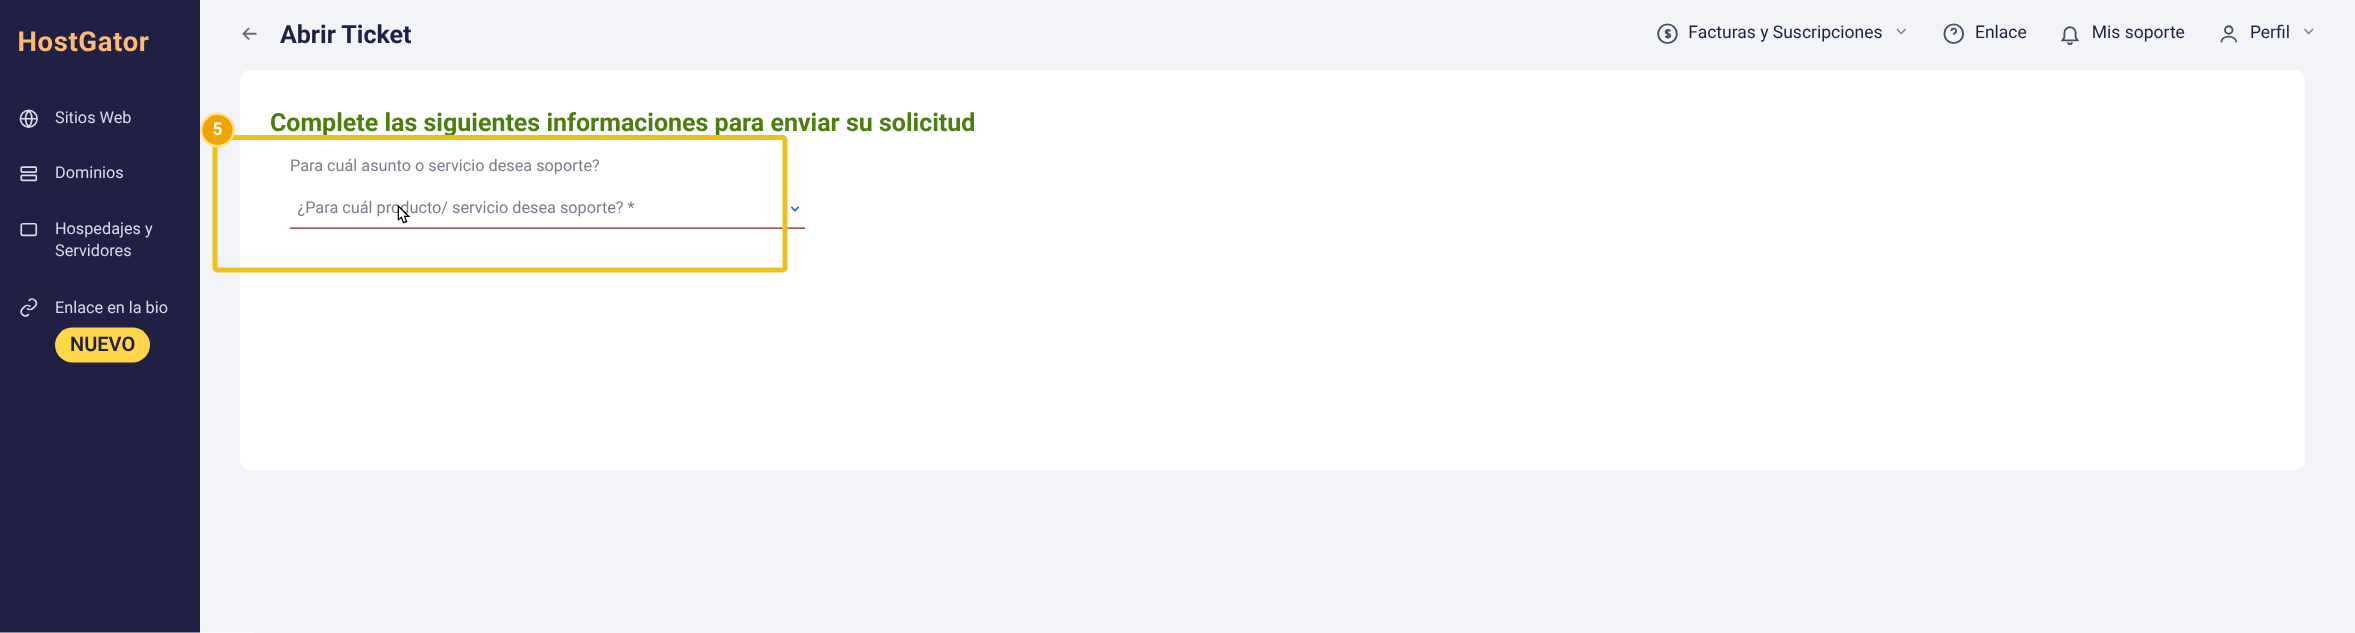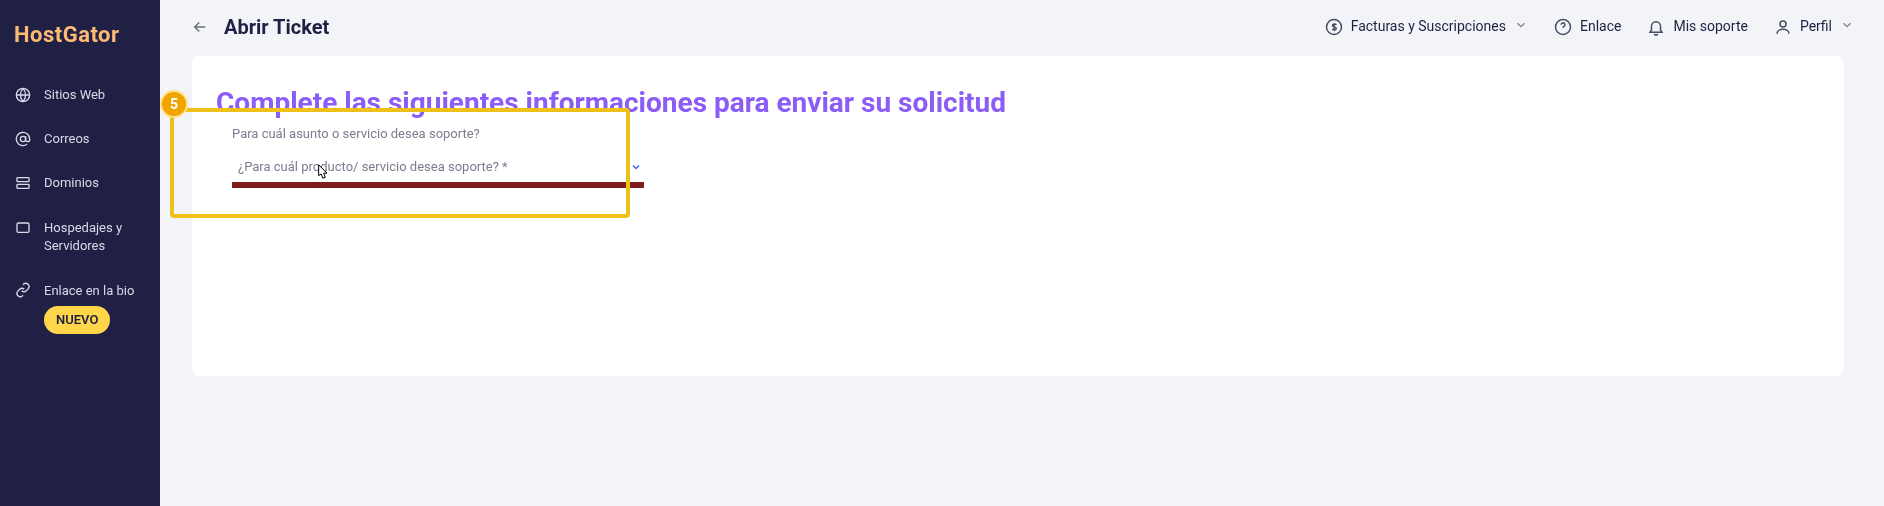--- a/index.html
+++ b/index.html
@@ -4,62 +4,53 @@
 <style>
   *{box-sizing:border-box;margin:0;padding:0;font-family:-apple-system,BlinkMacSystemFont,"Segoe UI",Roboto,Helvetica,Arial,sans-serif}
   body{background:#f3f4f7;width:1884px;height:506px;overflow:hidden;position:relative}
   .sidebar{position:absolute;left:0;top:0;width:160px;height:506px;background:#1f2044;color:#fff}
   .logo{font-size:22px;font-weight:700;letter-spacing:.5px;padding:22px 14px 26px;color:#fdba74}
   .nav{display:flex;flex-direction:column}
   .nav-item{display:flex;align-items:flex-start;gap:12px;padding:13px 14px;color:#d9dae8;font-size:13px;line-height:18px;cursor:pointer}
   .nav-item .ico{width:18px;height:18px;flex:none;display:flex;align-items:center;justify-content:center;color:#d9dae8}
   .nav-item .txt{flex:1}
   .nav-multi .txt{padding-top:1px}
-  .badge-nuevo{display:inline-block;margin-top:6px;background:#ffd54a;color:#1f2044;font-size:13px;font-weight:600;border-radius:20px;padding:5px 12px}
+  .badge-nuevo{display:inline-block;margin-top:6px;background:#ffd54a;color:#1f2044;font-size:16px;font-weight:600;border-radius:20px;padding:5px 12px}
   .topbar{position:absolute;left:160px;top:0;right:0;height:54px;display:flex;align-items:center;gap:26px;padding:0 30px;background:#f3f4f7}
   .page-title-wrap{display:flex;align-items:center;gap:14px;color:#1f2044;font-size:20px;font-weight:700}
   .back-btn{color:#6b6d7a;display:flex;align-items:center;justify-content:center;width:20px;height:20px;cursor:pointer}
   .spacer{flex:1}
   .top-link{display:flex;align-items:flex-start;gap:8px;color:#1f2044;font-size:14px;cursor:pointer}
   .top-link .ico{display:flex;align-items:center;justify-content:center;color:#4b4d63}
   .chev{color:#7b7d8f;display:flex;align-items:center}
   .card{position:absolute;left:192px;right:40px;top:56px;background:#fff;border-radius:8px;padding:30px 24px 60px;min-height:320px}
-  .card h1{font-size:28px;font-weight:700;color:#8b5cf6;margin-bottom:0}
+  .card h1{font-size:20px;font-weight:700;color:#4d7c0f;margin-bottom:0}
   .highlight-box{position:absolute;left:170px;top:108px;width:460px;height:110px;border:4px solid #edc11a;border-radius:4px;background:transparent;pointer-events:none}
   .step-badge{position:absolute;left:160px;top:90px;width:28px;height:28px;border-radius:50%;background:#f0a400;border:2px solid #ffe28a;color:#fff;font-weight:700;font-size:14px;display:flex;align-items:center;justify-content:center;z-index:3}
   .field{position:absolute;left:232px;top:126px;width:412px}
   .field-label{color:#7b7d8f;font-size:13px;margin-bottom:12px}
-  .select{position:relative;border-bottom:6px solid #7f1d1d;padding:6px 22px 8px 6px;color:#7b7d8f;font-size:13px;cursor:pointer;display:flex;align-items:center}
+  .select{position:relative;border-bottom:1px solid #7f1d1d;padding:6px 22px 8px 6px;color:#7b7d8f;font-size:13px;cursor:pointer;display:flex;align-items:center}
   .select .sel-chev{position:absolute;right:2px;top:8px;color:#3a66ff}
   .cursor{position:absolute;left:312px;top:163px;width:22px;height:22px;pointer-events:none}
   svg{display:block}
 </style>
 </head>
 <body>
 
 <div class="sidebar">
   <div class="logo">HostGator</div>
   <div class="nav">
     <div class="nav-item">
       <span class="ico">
         <svg width="16" height="16" viewBox="0 0 24 24" fill="none" stroke="currentColor" stroke-width="2">
             <circle cx="12" cy="12" r="10"></circle>
             <path d="M2 12h20M12 2a15 15 0 0 1 0 20M12 2a15 15 0 0 0 0 20"></path>
           </svg>
       </span>
       <span class="txt">Sitios Web</span>
-    </div>
-    <div class="nav-item">
-      <span class="ico">
-        <svg width="16" height="16" viewBox="0 0 24 24" fill="none" stroke="currentColor" stroke-width="2">
-            <circle cx="12" cy="12" r="4"></circle>
-            <path d="M16 8v5a3 3 0 0 0 6 0v-1a10 10 0 1 0-4 8"></path>
-          </svg>
-      </span>
-      <span class="txt">Correos</span>
     </div>
     <div class="nav-item">
       <span class="ico">
         <svg width="16" height="16" viewBox="0 0 24 24" fill="none" stroke="currentColor" stroke-width="2">
             <rect x="3" y="4" width="18" height="6" rx="1"></rect>
             <rect x="3" y="14" width="18" height="6" rx="1"></rect>
           </svg>
       </span>
       <span class="txt">Dominios</span>
     </div>

